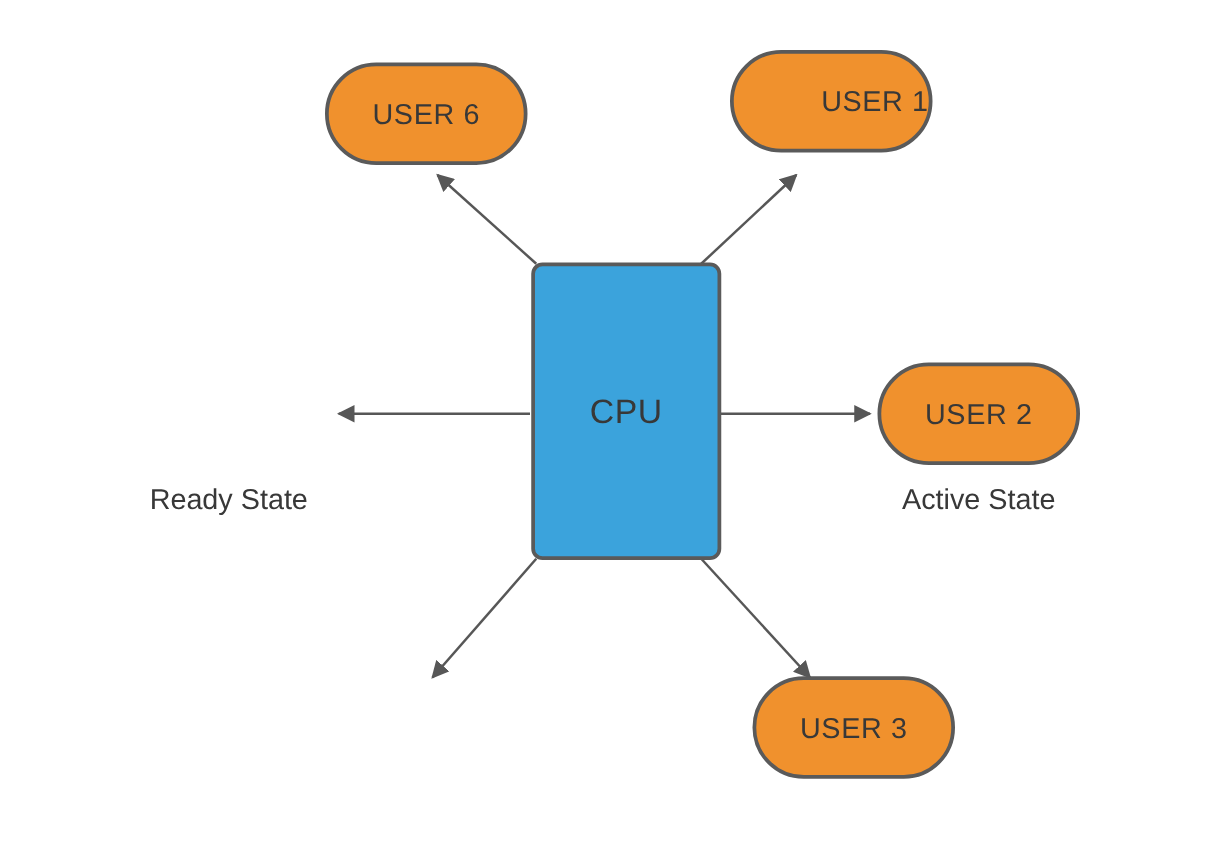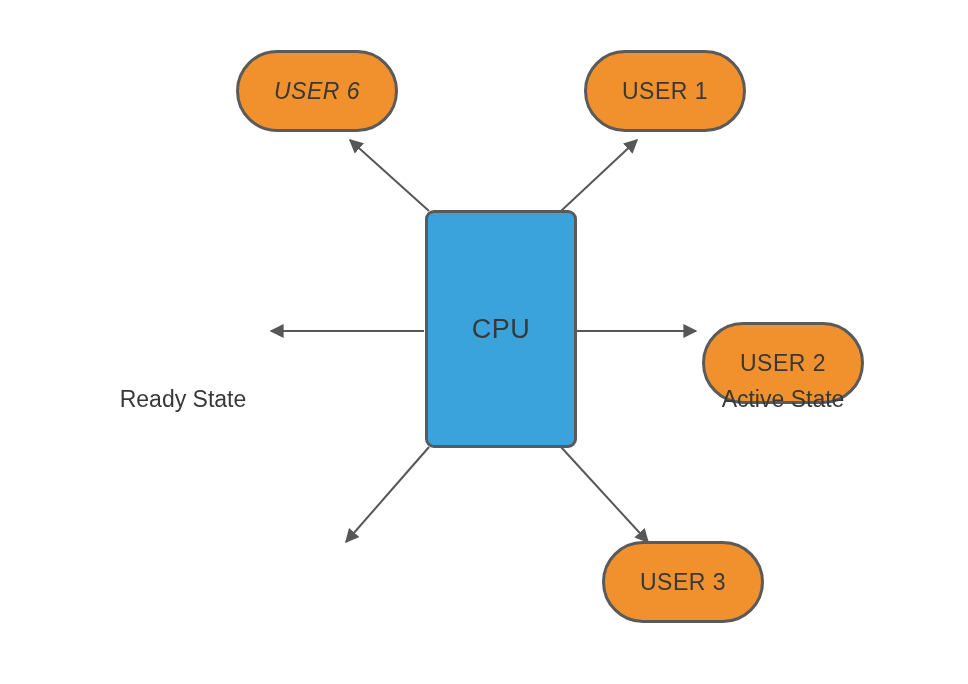--- a/index.html
+++ b/index.html
@@ -43,24 +43,24 @@
     letter-spacing: 0.5px;
   }
   .cpu {
     left: 425px; top: 210px;
     width: 152px; height: 238px;
     border-radius: 9px;
     background: var(--cpu-fill);
     font-size: 27px;
     letter-spacing: 0.5px;
   }
-  .u6 { left: 236px; top: 50px; font-style: italic; }
-  .u1 { left: 584px; top: 50px; }
+  .u6 { left: 260px; top: 50px; }
+  .u1 { left: 584px; top: 40px; justify-content: flex-end; }
   .u5 { left: 102px; top: 290px; }
-  .u2 { left: 702px; top: 290px; margin-top: 32px; }
+  .u2 { left: 702px; top: 290px; }
   .u4 { left: 242px; top: 551px; }
   .u3 { left: 602px; top: 541px; }
   .annotation {
     position: absolute;
     width: 240px;
     text-align: center;
     font-size: 23px;
     color: var(--text);
   }
   .ann-ready  { left: 63px;  top: 386px; }

